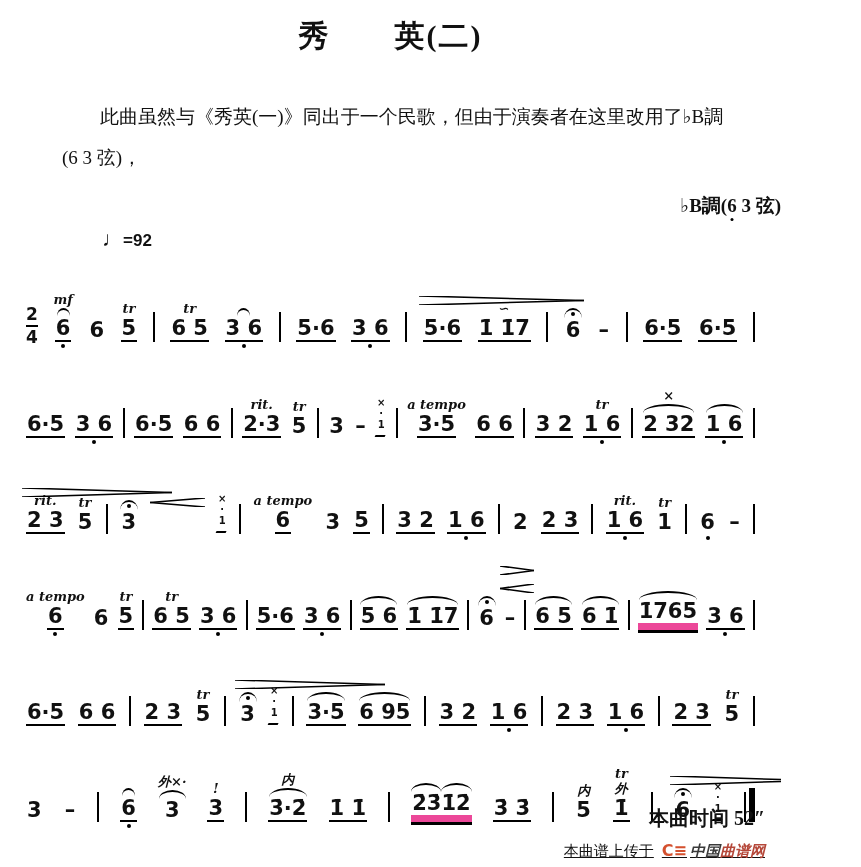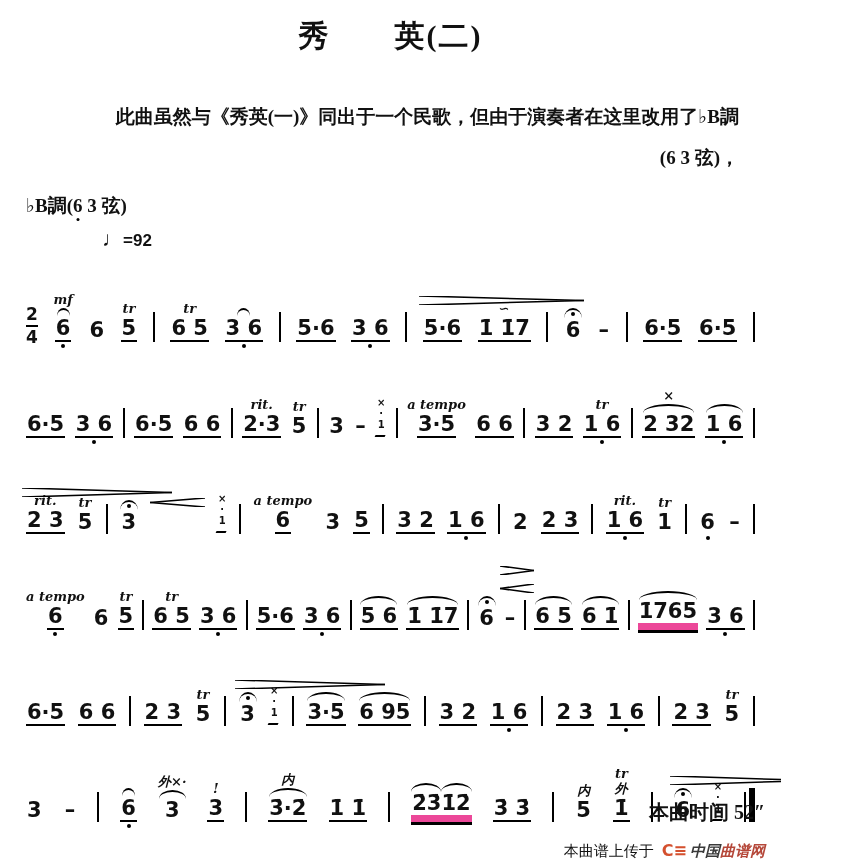--- a/index.html
+++ b/index.html
@@ -1,22 +1,22 @@
 <!DOCTYPE html>
 <html><head>
 <meta charset="utf-8">
 <style>
   html,body{margin:0;padding:0;background:#fff;}
   .page{position:relative;width:781px;height:867px;background:#fff;color:#111;overflow:hidden;
         font-family:"Liberation Serif","DejaVu Serif",serif;}
   .title{margin:16px 0 0 0;text-align:center;font-size:30px;font-weight:bold;letter-spacing:2px;}
-  .intro{margin:40px 42px 0 62px;font-size:19px;font-weight:bold;line-height:2.15;text-align:right;}
+  .intro{margin:40px 42px 0 62px;font-size:19px;font-weight:normal;line-height:2.15;}
   .intro .ln1{display:block;text-indent:2em;}
   .intro .ln2{display:block;}
-  .keyline{margin:14px 0 0 26px;font-size:19px;font-weight:bold;}
+  .keyline{margin:14px 0 0 26px;font-size:19px;font-weight:bold;text-align:right;}
   .udot{position:relative;}
   .udot::after{content:'';position:absolute;left:50%;bottom:-5px;width:3px;height:3px;background:#000;border-radius:50%;transform:translateX(-50%);}
   .tempo{margin:8px 0 0 102px;font-size:17px;font-weight:bold;font-family:Liberation Sans, sans-serif;}
   .tempo .qn{font-size:21px;}
   #systems{margin:4px 26px 0 26px;}
   .system{display:flex;justify-content:space-between;align-items:flex-end;height:96px;}
   .cell{display:flex;flex-direction:column;align-items:center;position:relative;}
   .main{font-family:"DejaVu Sans",sans-serif;font-weight:bold;font-size:21px;line-height:1.08;white-space:pre;padding:0 1px;}
   .u1 .main{border-bottom:2px solid #000;}
   .u2 .main{border-bottom:7px solid #ec4899;box-shadow:0 3px 0 #000;}
@@ -34,21 +34,21 @@
   .endbar .thin{width:2px;height:30px;background:#000;}
   .endbar .thick{width:6px;height:34px;background:#000;}
   .ts{display:flex;flex-direction:column;align-items:center;margin-bottom:5px;font-family:"DejaVu Sans",sans-serif;font-weight:bold;font-size:17px;line-height:1;}
   .ts .den{border-top:2px solid #000;padding-top:2px;margin-top:2px;}
   .grace{display:flex;flex-direction:column;align-items:center;margin-bottom:10px;font-family:"DejaVu Sans",sans-serif;font-weight:bold;font-size:10px;line-height:1.1;}
   .grace .hook{width:10px;height:4px;border-bottom:2px solid #000;transform:skewX(-25deg);margin-top:1px;}
   .hpov{position:absolute;left:-4px;bottom:42px;}
   .hpline{margin-bottom:36px;display:flex;gap:4px;}
   .footer{position:absolute;right:16px;bottom:6px;text-align:right;}
   .dur{font-size:20px;font-weight:bold;}
-  .upload{font-size:15px;margin-top:15px;}
+  .upload{font-size:15px;margin-top:9px;text-decoration:underline;}
   .logo{font-weight:bold;font-size:16px;margin:0 3px 0 8px;font-family:"DejaVu Sans",sans-serif;}
   .s1{font-weight:bold;font-style:italic;color:#3a3a3a;}
   .s2{font-weight:bold;font-style:italic;}
 </style>
 </head>
 <body>
 
 <div class="page">
   <h1 class="title">秀　　英(二)</h1>
 

